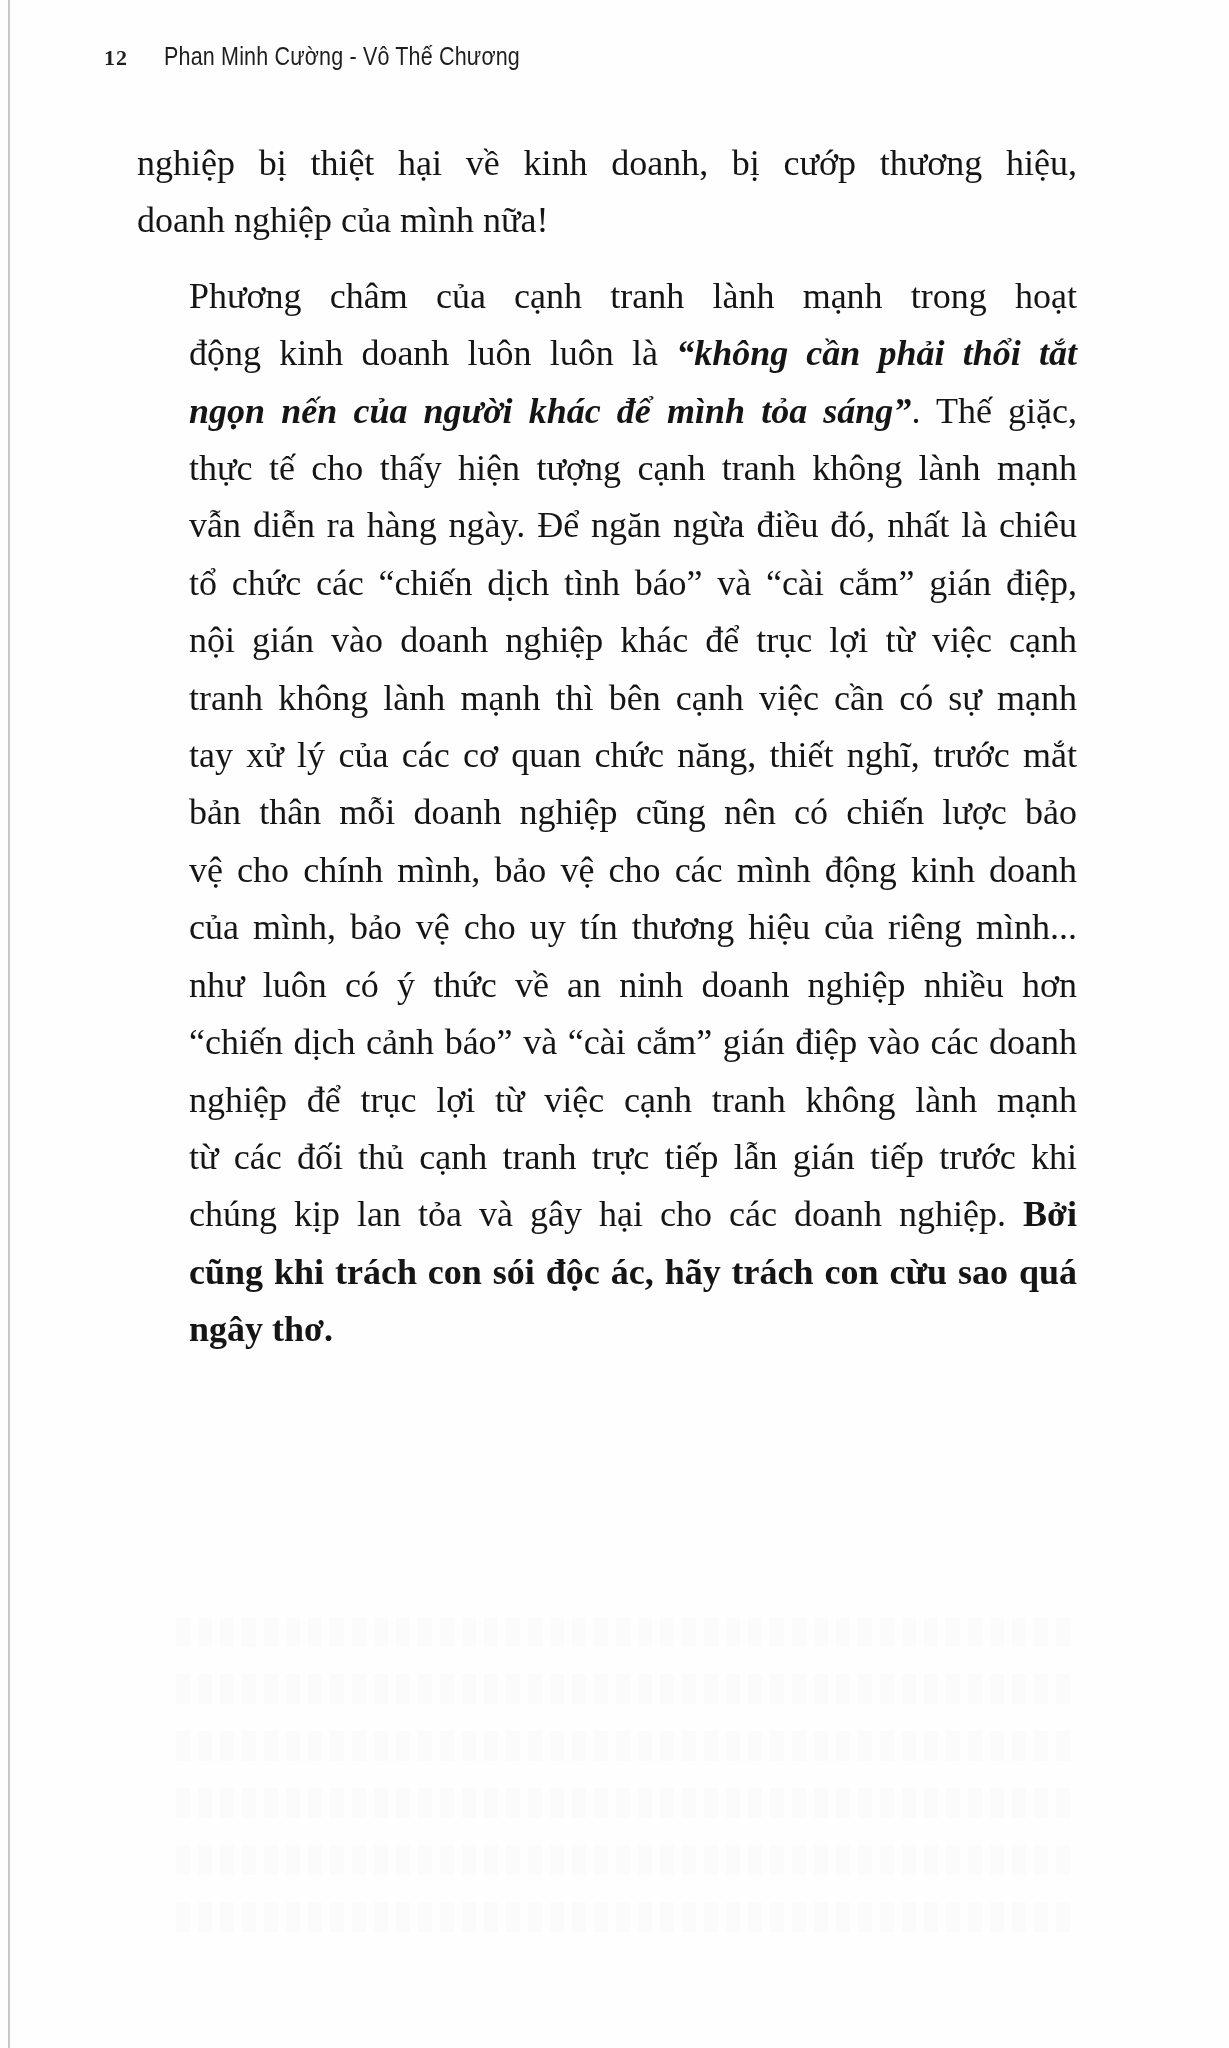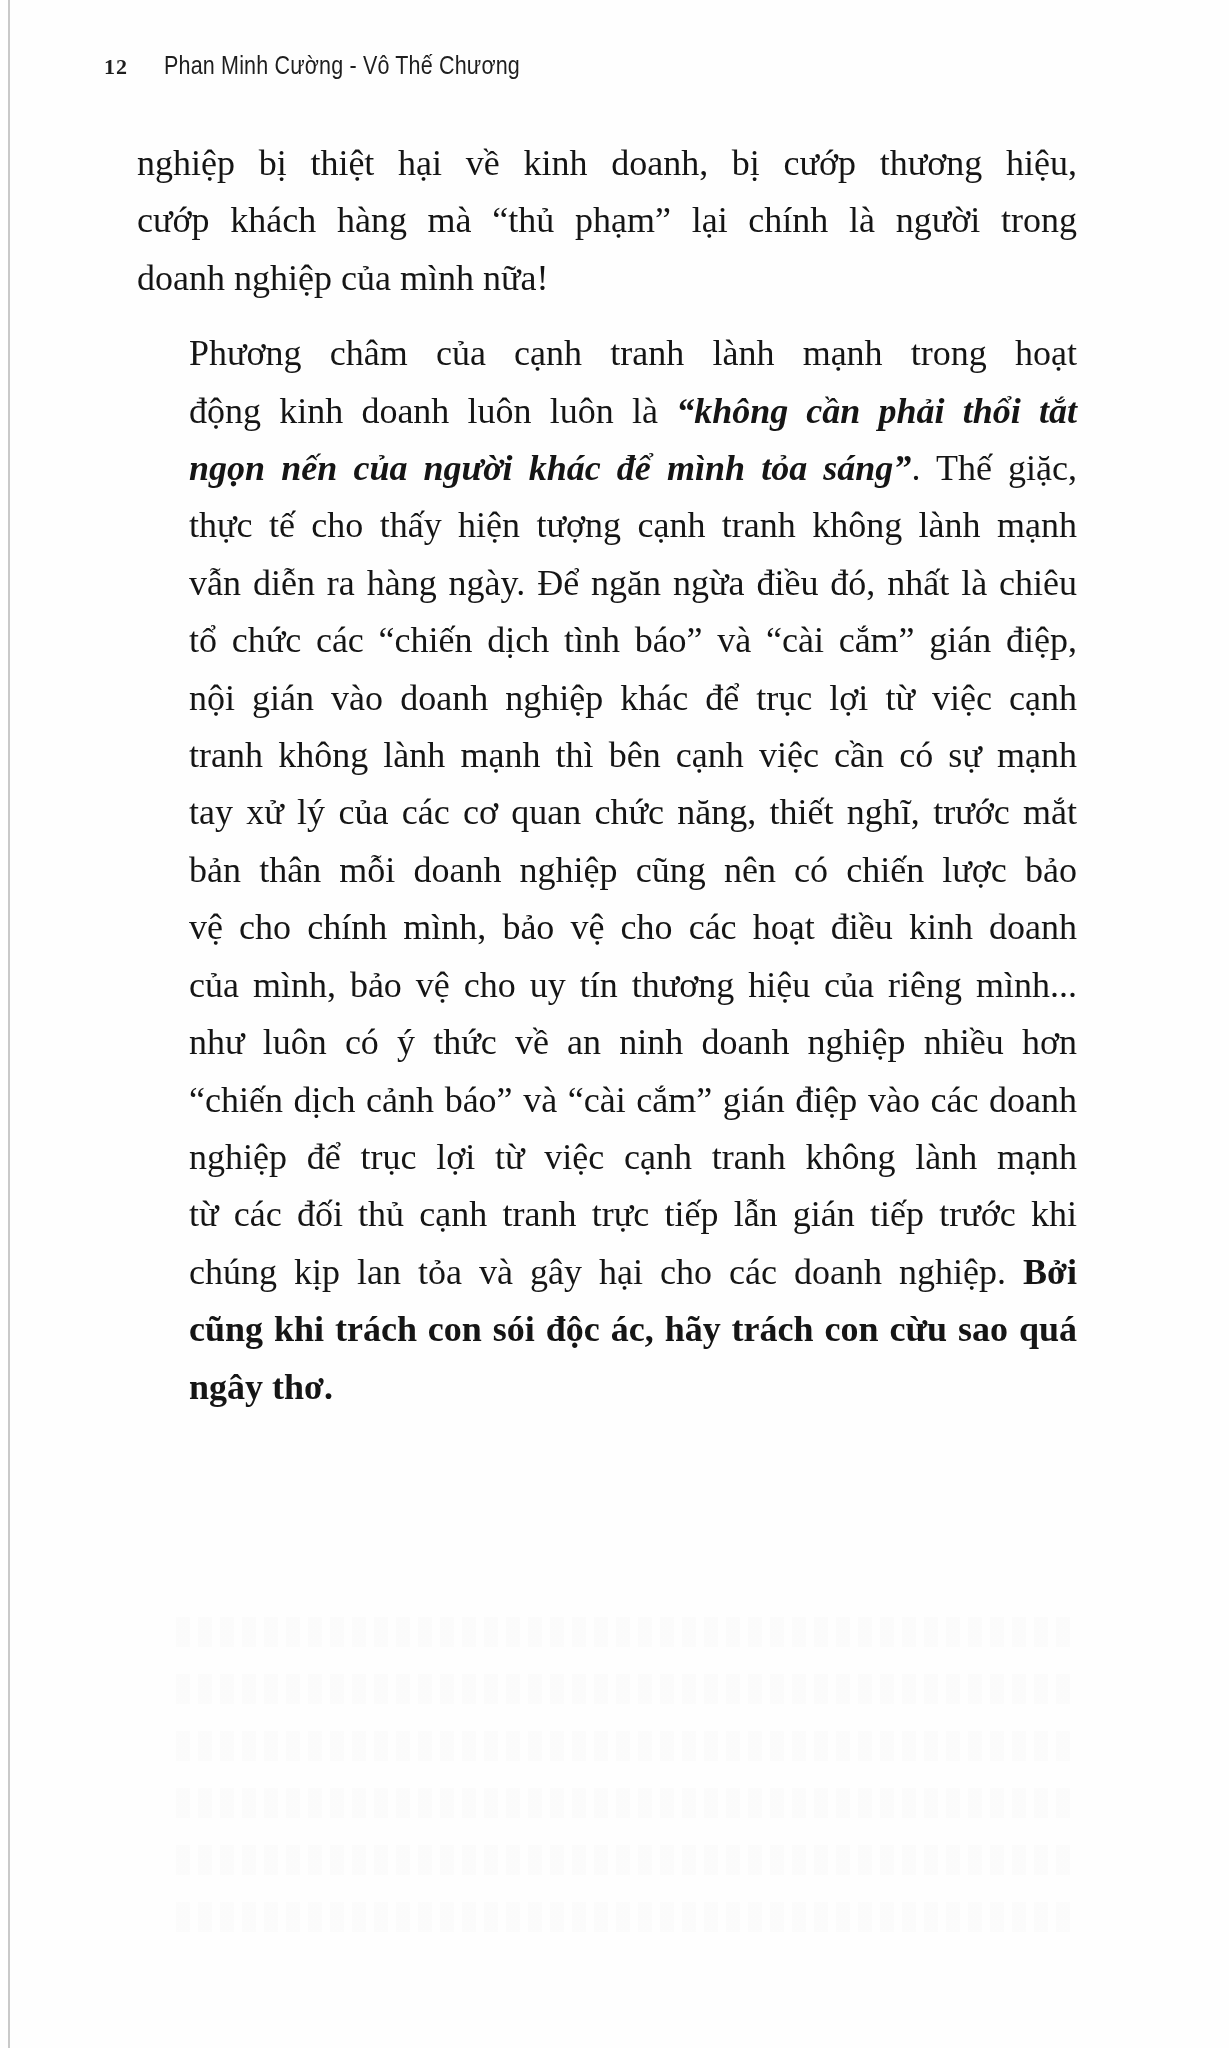--- a/index.html
+++ b/index.html
@@ -19,21 +19,21 @@
       position: absolute;
       left: 8px;
       top: 0;
       width: 2px;
       height: 2048px;
       background: #c9c9c9;
     }
     .running-head {
       position: absolute;
       left: 104px;
-      top: 51px;
+      top: 42px;
       height: 36px;
       display: flex;
       align-items: baseline;
       font-family: "Liberation Sans", sans-serif;
       color: #1e1e1e;
     }
     .page-number {
       font-family: "Liberation Serif", serif;
       font-weight: bold;
       font-size: 22px;
@@ -104,35 +104,34 @@
 <div class="page-edge"></div>
 
 <header class="running-head">
   <span class="page-number">12</span>
   <span class="running-title">Phan Minh Cường - Vô Thế Chương</span>
 </header>
 
 <main class="body-text">
   <p class="para-1">
       <span class="line"><span>nghiệp bị thiệt hại về kinh doanh, bị cướp thương hiệu,</span></span>
-      <span class="line"><span>cướp khách hàng mà “thủ phạm” lại chính là người trong</span></span>
       <span class="line last"><span>doanh nghiệp của mình nữa!</span></span>
     </p>
   <p class="para-2">
       <span class="line"><span>Phương châm của cạnh tranh lành mạnh trong hoạt</span></span>
       <span class="line"><span>động kinh doanh luôn luôn là </span><span class="bi">“không cần phải thổi tắt</span></span>
       <span class="line"><span class="bi">ngọn nến của người khác để mình tỏa sáng”</span><span>. Thế giặc,</span></span>
       <span class="line"><span>thực tế cho thấy hiện tượng cạnh tranh không lành mạnh</span></span>
       <span class="line"><span>vẫn diễn ra hàng ngày. Để ngăn ngừa điều đó, nhất là chiêu</span></span>
       <span class="line"><span>tổ chức các “chiến dịch tình báo” và “cài cắm” gián điệp,</span></span>
       <span class="line"><span>nội gián vào doanh nghiệp khác để trục lợi từ việc cạnh</span></span>
       <span class="line"><span>tranh không lành mạnh thì bên cạnh việc cần có sự mạnh</span></span>
       <span class="line"><span>tay xử lý của các cơ quan chức năng, thiết nghĩ, trước mắt</span></span>
       <span class="line"><span>bản thân mỗi doanh nghiệp cũng nên có chiến lược bảo</span></span>
-      <span class="line"><span>vệ cho chính mình, bảo vệ cho các hoạt điều kinh doanh</span></span>
+      <span class="line"><span>vệ cho chính mình, bảo vệ cho các mình động kinh doanh</span></span>
       <span class="line"><span>của mình, bảo vệ cho uy tín thương hiệu của riêng mình...</span></span>
       <span class="line"><span>như luôn có ý thức về an ninh doanh nghiệp nhiều hơn</span></span>
       <span class="line"><span>“chiến dịch cảnh báo” và “cài cắm” gián điệp vào các doanh</span></span>
       <span class="line"><span>nghiệp để trục lợi từ việc cạnh tranh không lành mạnh</span></span>
       <span class="line"><span>từ các đối thủ cạnh tranh trực tiếp lẫn gián tiếp trước khi</span></span>
       <span class="line"><span>chúng kịp lan tỏa và gây hại cho các doanh nghiệp. </span><span class="b">Bởi</span></span>
       <span class="line"><span class="b">cũng khi trách con sói độc ác, hãy trách con cừu sao quá</span></span>
       <span class="line last"><span class="b">ngây thơ.</span></span>
     </p>
 </main>

